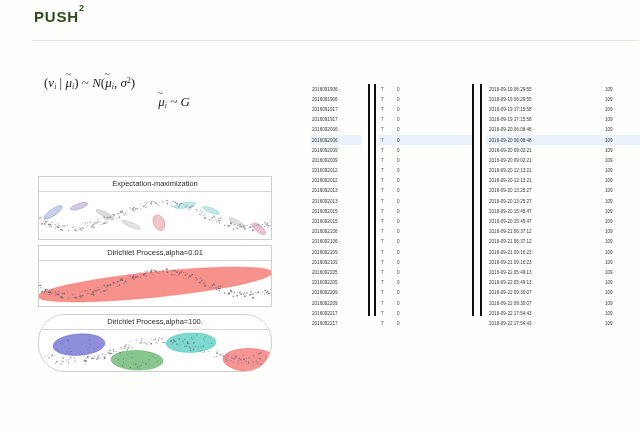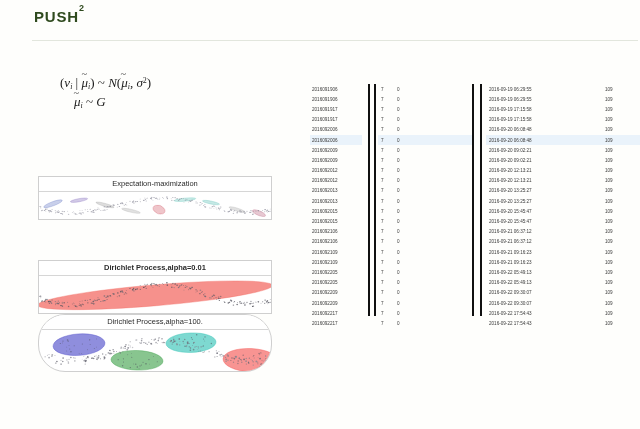--- a/index.html
+++ b/index.html
@@ -23,42 +23,42 @@
     position:absolute;left:20px;top:40px;width:606px;height:1px;
     background:#e2e6dd;
   }
 
   
   #formula-block{
     position:absolute;left:44px;top:74px;width:230px;
     font-family:"Liberation Serif", serif;color:#1c1c1c;
   }
   .formula-line{white-space:nowrap;line-height:1.45;font-size:13px;}
-  .formula-line.l1{margin-left:16px;}
-  .formula-line.l2{margin-left:30px;}
+  .formula-line.l1{margin-left:0px;}
+  .formula-line.l2{margin-left:30px;text-align:center;}
   .formula-line.l3{margin-left:26px;}
   .it{font-style:italic;}
   .up{font-style:normal;}
   .sub{font-size:8px;vertical-align:-.25em;font-style:italic;}
   .sup{font-size:8px;vertical-align:.5em;font-style:normal;}
   .tilde-wrap{position:relative;display:inline-block;}
   .tilde-wrap::before{
     content:"~";position:absolute;left:50%;top:-.62em;
     transform:translateX(-58%) scale(.85,.7);
     font-style:normal;font-size:.95em;
   }
 
   
   .panel{
     position:absolute;left:38px;width:234px;
     background:#ffffff;border:1px solid #cfcfcf;
     box-sizing:border-box;overflow:hidden;
   }
-  #panel-em{top:176px;height:44px;}
-  #panel-dp-low{top:260px;height:54px;font-weight:bold;}
+  #panel-em{top:176px;height:64px;}
+  #panel-dp-low{top:245px;height:62px;}
   #panel-dp-high{top:314px;height:58px;border-radius:27px;}
   .panel-title{
     position:relative;height:14px;line-height:14px;
     text-align:center;font-size:7.5px;color:#2b2b2b;
     border-bottom:1px solid #d6d6d6;background:#ffffff;
     font-family:"Liberation Sans", sans-serif;white-space:nowrap;
   }
   .panel-plot{position:relative;width:100%;height:calc(100% - 15px);}
   .panel-plot svg{display:block;width:100%;height:100%;}
 

